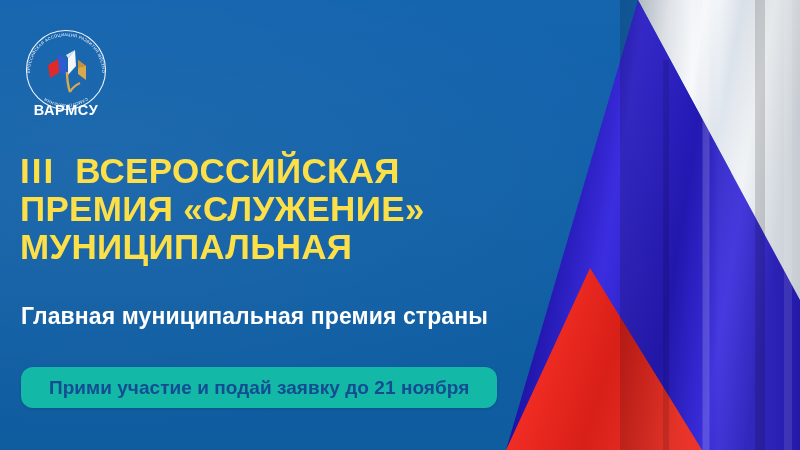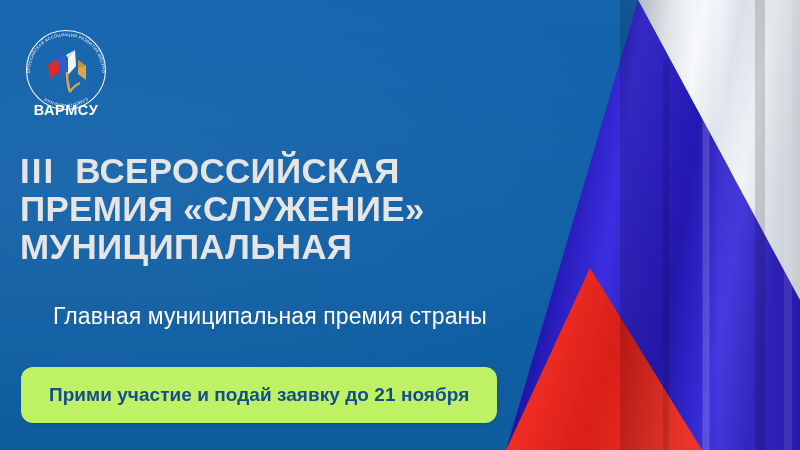--- a/index.html
+++ b/index.html
@@ -43,51 +43,50 @@
   }
 
   .logo-sluzhenie { width:118px; }
   .logo-varmsu    { width:96px;  }
 
   
   #headline {
     position:absolute;
     left:20px; top:152px;
     width:540px;
-    color:#e5e5e5;
+    color:#fde047;
     font-weight:bold;
     font-size:35px;
     line-height:1.085;
     letter-spacing:0.3px;
   }
   #headline .ln { display:block; white-space:nowrap; }
   #headline .roman { letter-spacing:2px; }
 
   
   #subtitle {
     position:absolute;
     left:21px; top:303px;
     color:#FFFFFF;
     font-size:23px;
-    font-weight:400;
+    font-weight:700;
     letter-spacing:0.1px;
     white-space:nowrap;
-    margin-left:32px;
   }
 
   
   #cta {
     position:absolute;
     left:21px; top:367px;
-    height:56px;
+    height:41px;
     padding:0 28px;
     display:flex;
     align-items:center;
     justify-content:center;
-    background:#bef264;
+    background:#14b8a6;
     border-radius:12px;
     border:none;
     box-shadow:0 1px 3px rgba(0,0,0,0.13);
     cursor:pointer;
   }
   #cta-label {
     color:#134C93;
     font-size:19px;
     font-weight:bold;
     white-space:nowrap;

